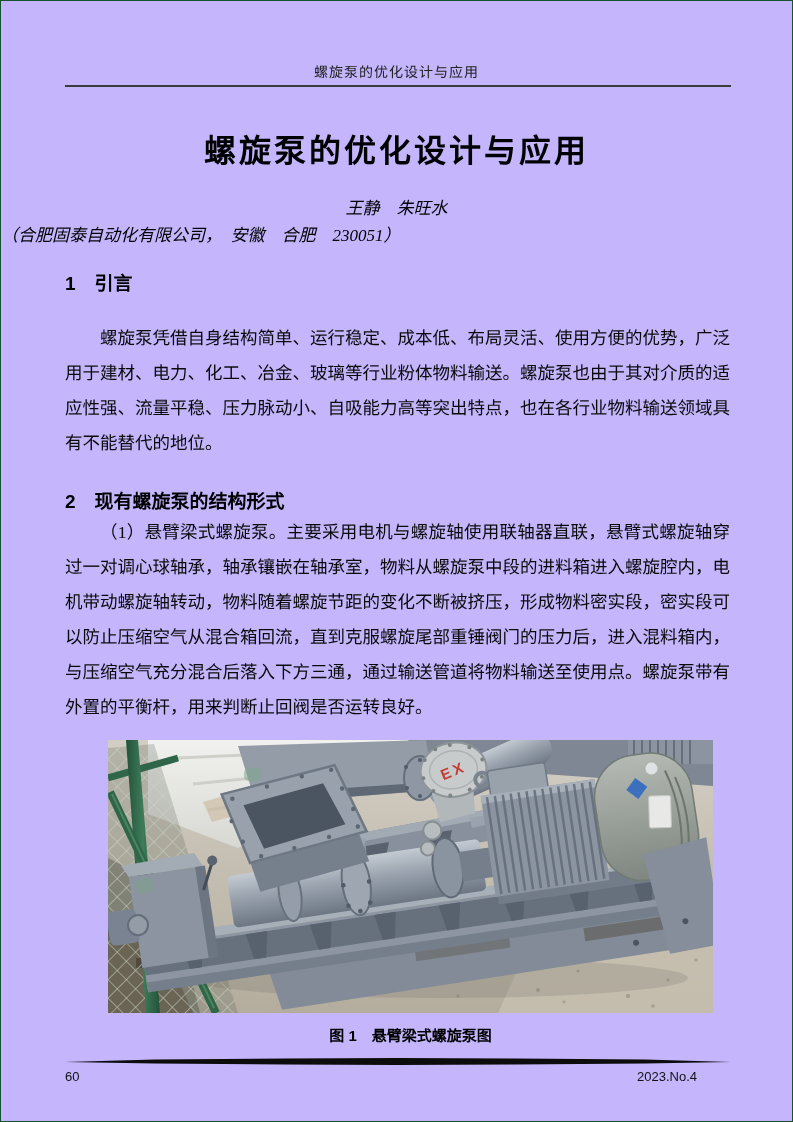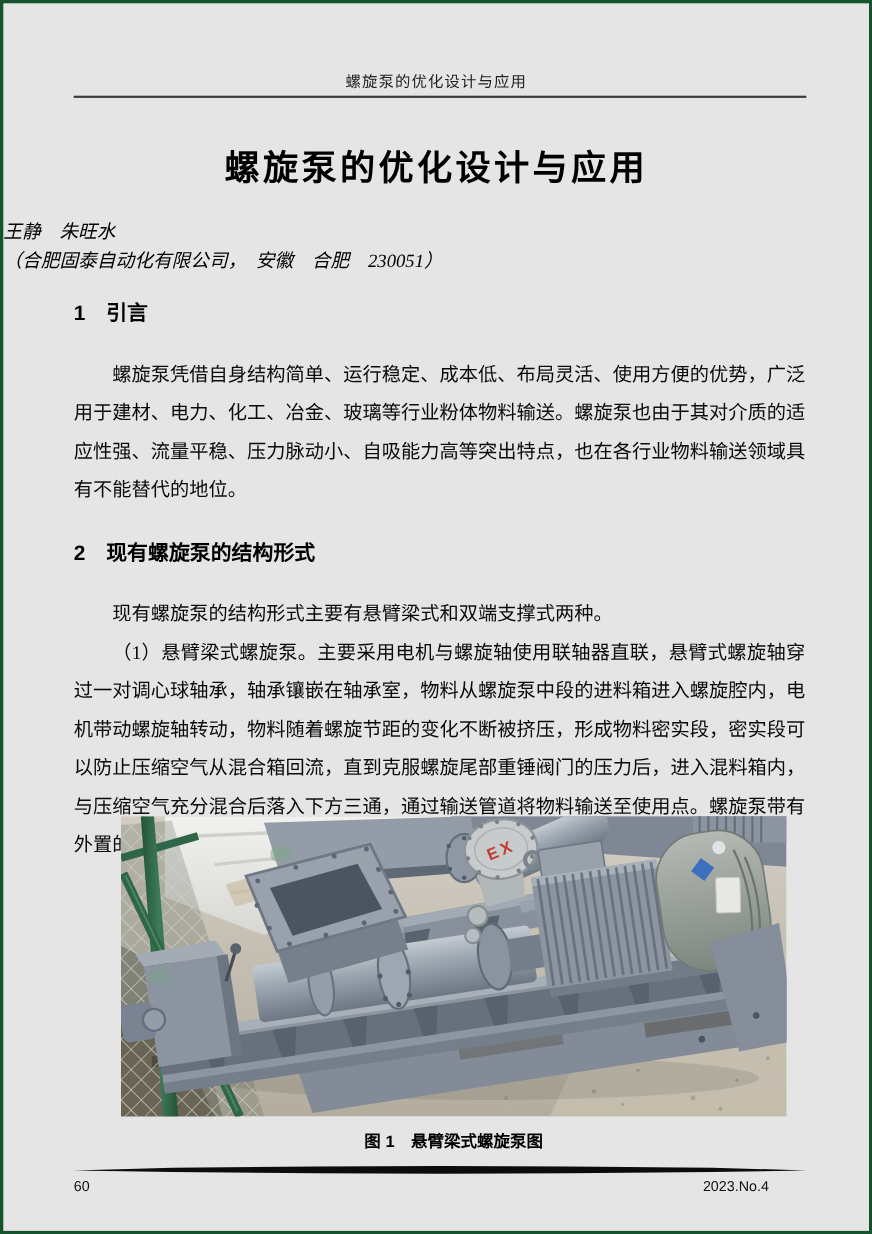--- a/index.html
+++ b/index.html
@@ -1,37 +1,37 @@
 <!DOCTYPE html>
 <html lang="zh-CN"><head>
 <meta charset="utf-8">
 <style>
   * { margin:0; padding:0; box-sizing:border-box; }
   html,body { background:#888; }
   .page {
     position:relative; width:793px; height:1122px; margin:0 auto;
-    background:#e5e5e5; border:3px solid #14532d; overflow:hidden;
+    background:#c4b5fd; border:1px solid #14532d; overflow:hidden;
     font-family:"Liberation Serif", serif; color:#111;
   }
   .running-title {
     position:absolute; top:60px; left:0; width:100%;
     text-align:center; font-size:14px; letter-spacing:1px; color:#222;
   }
   .head-rule {
     position:absolute; top:84px; left:64px; width:666px; height:0;
     border:none; border-top:2px solid #3c3c3c;
   }
   .title {
     position:absolute; top:124px; left:0; width:100%;
     text-align:center; font-family:"Liberation Sans", sans-serif;
     font-weight:bold; font-size:32px; letter-spacing:3px; color:#000;
   }
   .authors {
     position:absolute; top:193px; left:0; width:100%;
-    font-size:17px; font-style:italic; color:#000;
+    text-align:center; font-size:17px; font-style:italic; color:#000;
   }
   .affiliation {
     position:absolute; top:220px; left:0; width:100%;
     text-align:left; font-size:17px; font-style:italic; color:#000;
   }
   .content { position:absolute; top:254px; left:64px; width:665px; }
   .sec-heading {
     font-family:"Liberation Sans", sans-serif; font-weight:bold;
     font-size:19px; color:#000; margin-top:28px; line-height:26px;
   }
@@ -63,21 +63,20 @@
   <hr class="head-rule">
 
   <h1 class="title">螺旋泵的优化设计与应用</h1>
   <div class="authors">王静　朱旺水</div>
   <div class="affiliation">（合肥固泰自动化有限公司，　安徽　合肥　230051）</div>
 
   <div class="content">
     <h2 class="sec-heading">1　引言</h2>
     <p class="body-p">螺旋泵凭借自身结构简单、运行稳定、成本低、布局灵活、使用方便的优势，广泛用于建材、电力、化工、冶金、玻璃等行业粉体物料输送。螺旋泵也由于其对介质的适应性强、流量平稳、压力脉动小、自吸能力高等突出特点，也在各行业物料输送领域具有不能替代的地位。</p>
     <h2 class="sec-heading">2　现有螺旋泵的结构形式</h2>
-    <p class="body-p">现有螺旋泵的结构形式主要有悬臂梁式和双端支撑式两种。</p>
     <p class="body-p" style="margin-top:0;">（1）悬臂梁式螺旋泵。主要采用电机与螺旋轴使用联轴器直联，悬臂式螺旋轴穿过一对调心球轴承，轴承镶嵌在轴承室，物料从螺旋泵中段的进料箱进入螺旋腔内，电机带动螺旋轴转动，物料随着螺旋节距的变化不断被挤压，形成物料密实段，密实段可以防止压缩空气从混合箱回流，直到克服螺旋尾部重锤阀门的压力后，进入混料箱内，与压缩空气充分混合后落入下方三通，通过输送管道将物料输送至使用点。螺旋泵带有外置的平衡杆，用来判断止回阀是否运转良好。</p>
   </div>
 
   <figure class="figure">
     <svg class="photo-svg" viewBox="0 0 605 273" xmlns="http://www.w3.org/2000/svg">
       <defs>
         <linearGradient id="floorGrad" x1="0" y1="0" x2="0" y2="1">
           <stop offset="0" stop-color="#d3cec4"></stop>
             <stop offset="1" stop-color="#b4ad9e"></stop>
         </linearGradient>

